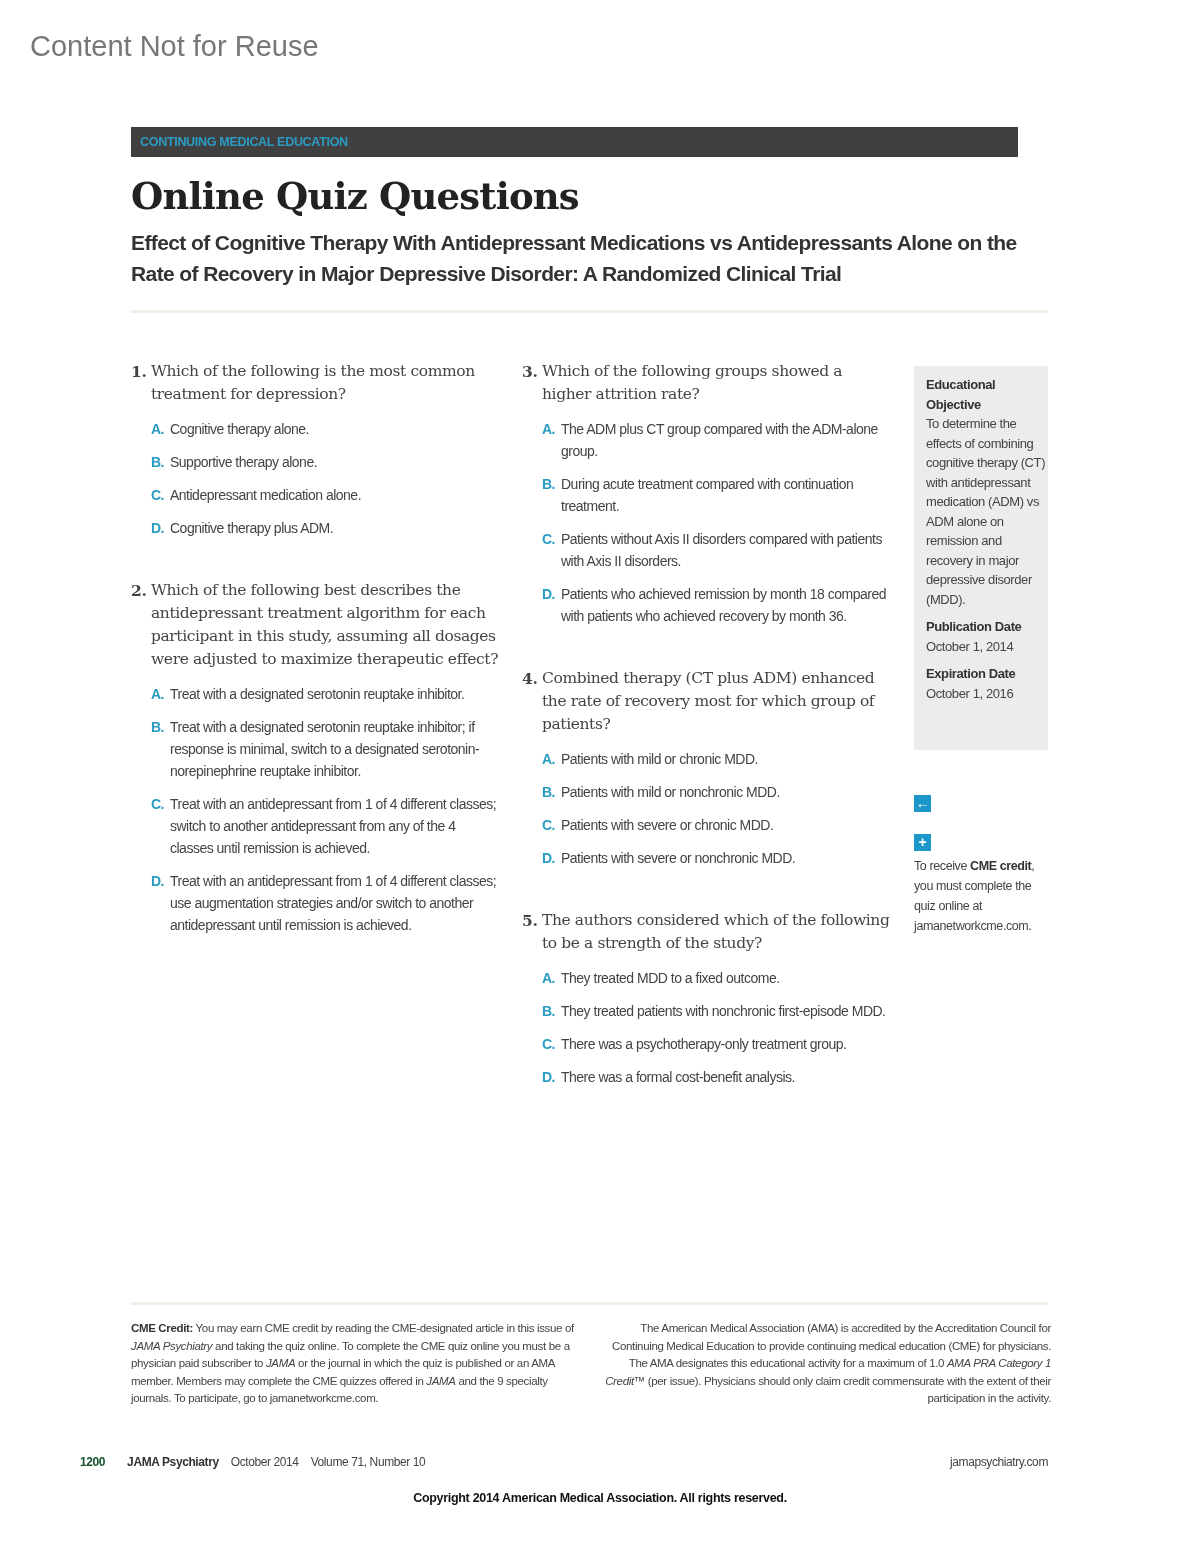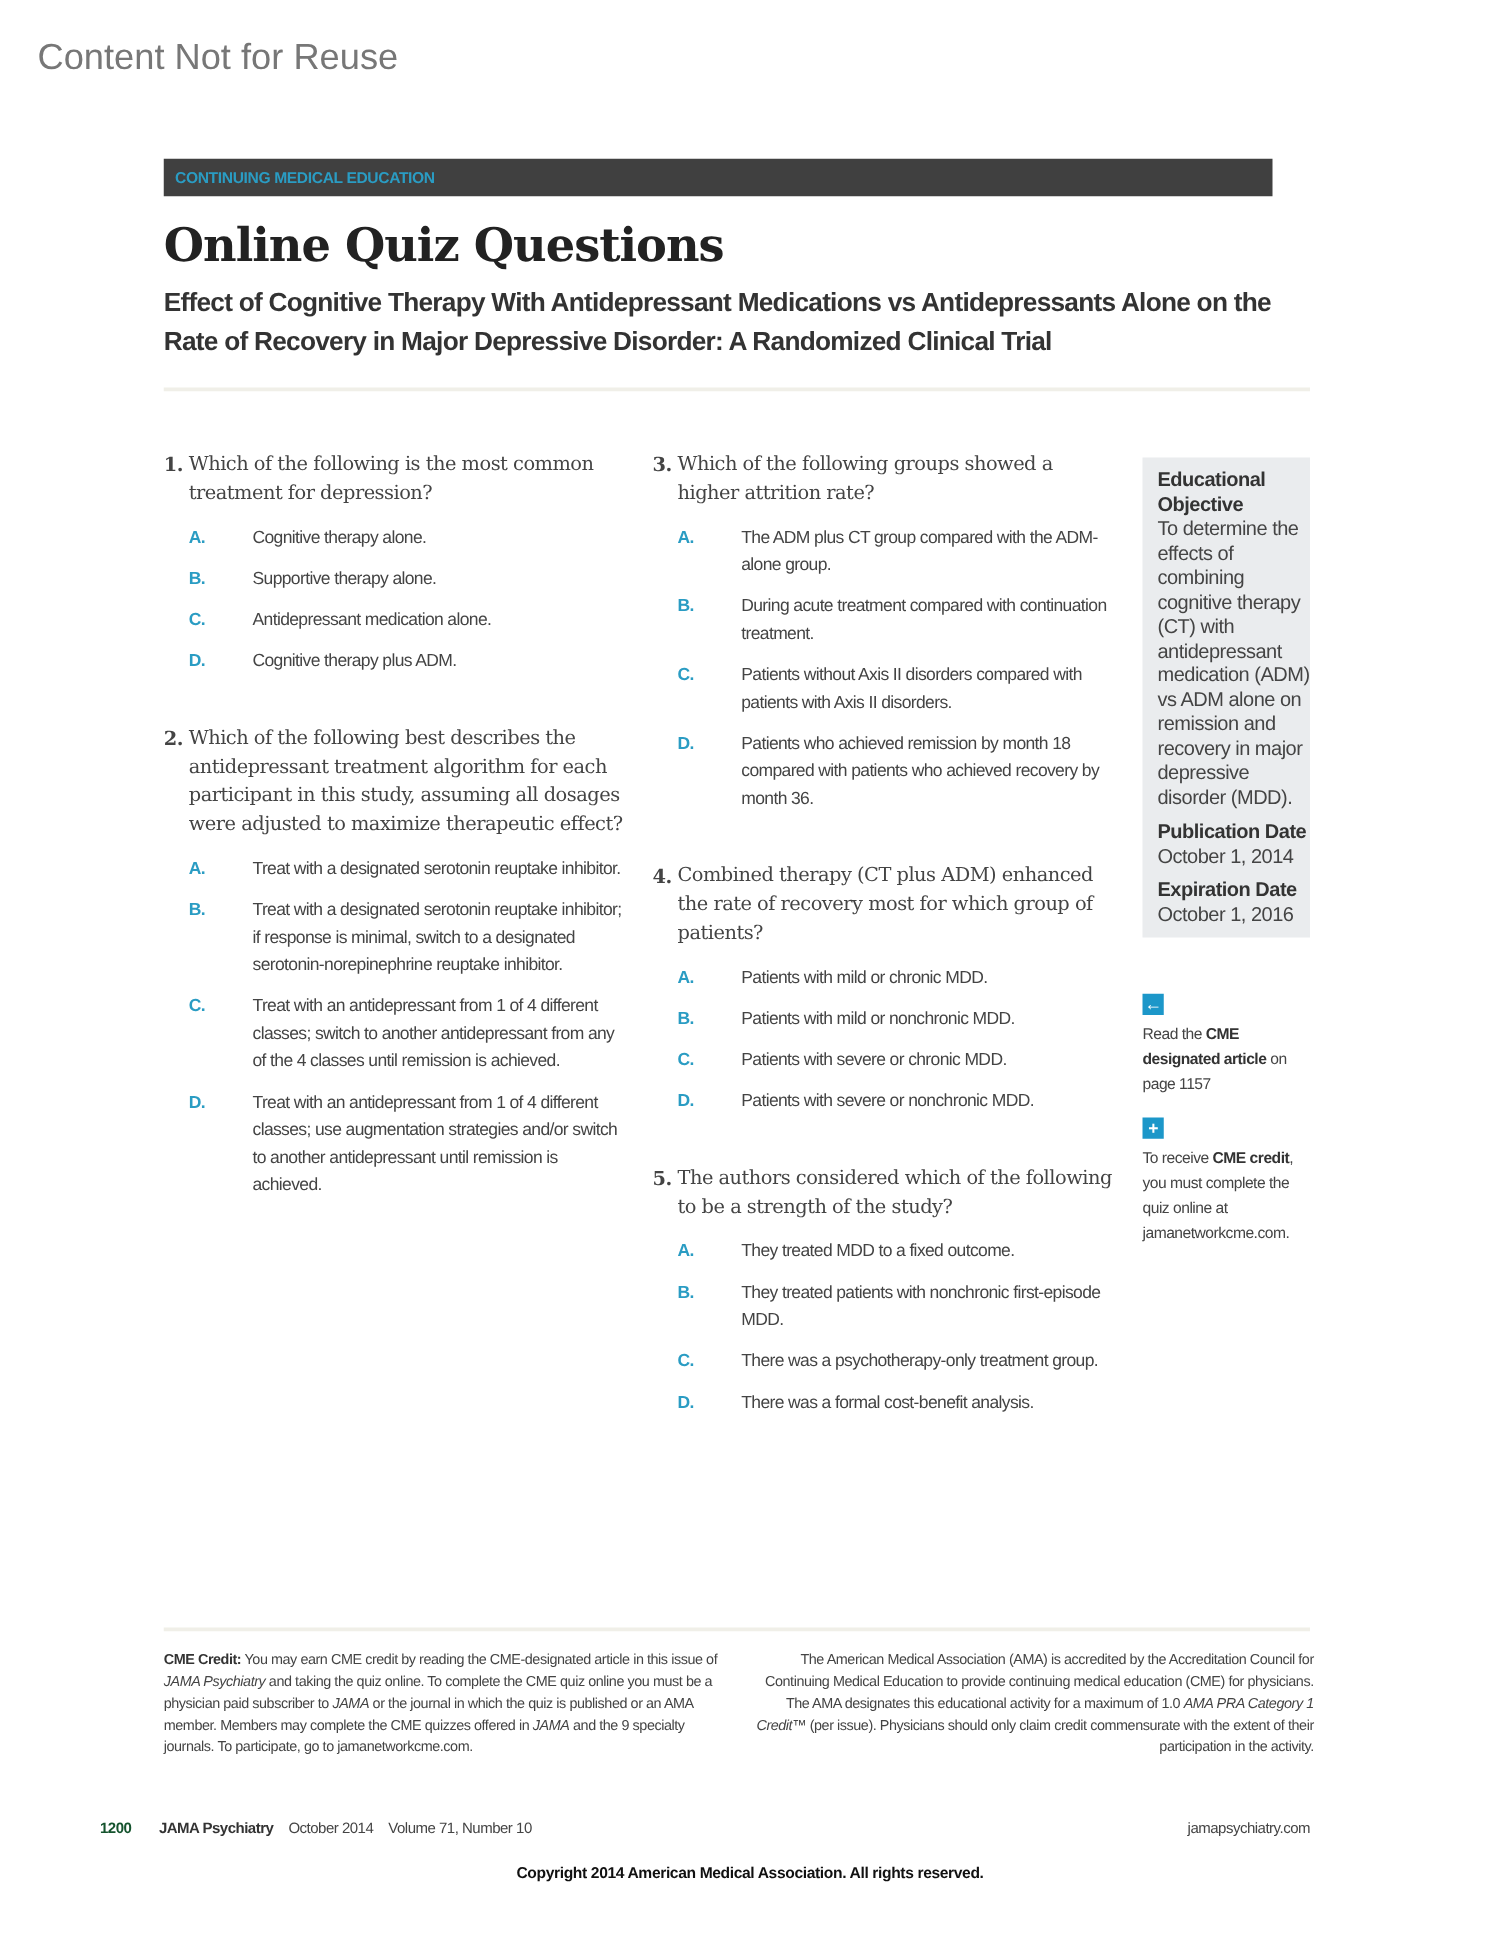--- a/index.html
+++ b/index.html
@@ -23,24 +23,24 @@
   .col.left { left: 131px; top: 360px; width: 370px; }
   .col.mid { left: 522px; top: 360px; width: 370px; }
   .question { margin-bottom: 30px; }
   .q-stem { display: flex; font-family: "DejaVu Serif", serif; font-size: 15.5px; line-height: 23px;
             color: #444; letter-spacing: -0.4px; margin-bottom: 12px; }
   .q-num { width: 20px; flex: none; font-weight: bold; }
   .q-text { flex: 1; }
   .option { display: flex; margin-left: 20px; margin-bottom: 11px; font-size: 14px; line-height: 22px;
             color: #444; letter-spacing: -0.5px; font-family: "Liberation Sans", sans-serif; }
   .opt-letter { width: 19px; flex: none; color: #2a9cc3; font-weight: bold; }
-  .opt-text { flex: 1; margin-left: 32px; }
+  .opt-text { flex: 1; }
   .sidebar-box { position: absolute; left: 914px; top: 366px; width: 134px; height: 384px;
                  background: #eaecee; }
-  .sidebar-inner { padding: 9px 0 0 12px; font-size: 16px; line-height: 19.5px; color: #444;
+  .sidebar-inner { padding: 9px 0 0 12px; font-size: 13px; line-height: 19.5px; color: #444;
                    letter-spacing: -0.4px; }
   .sb-head { font-weight: bold; color: #333; }
   .sb-block { margin-bottom: 8px; }
   .cme-links { position: absolute; left: 914px; top: 794px; width: 140px; font-size: 12.5px;
                line-height: 20px; color: #444; letter-spacing: -0.4px; }
   .icon-sq { display: inline-block; width: 17px; height: 17px; background: #1c97c9; color: #fff;
              text-align: center; line-height: 17px; font-size: 14px; font-weight: bold; margin-bottom: 5px; }
   .link-block { margin-bottom: 16px; }
   .bold { font-weight: bold; color: #333; }
   .footnote { position: absolute; top: 1320px; width: 450px; font-size: 11.5px; line-height: 17.6px;
@@ -199,21 +199,20 @@
     <div class="sb-block">
       <div class="sb-head">Expiration Date</div>
       <div>October 1, 2016</div>
     </div>
   </div>
 </div>
 
 <div class="cme-links">
   <div class="link-block">
     <div class="icon-sq">←</div>
-    <div><span>Read the </span><span class="bold">CME designated article</span><span> on page 1157</span></div>
   </div>
   <div class="link-block">
     <div class="icon-sq">+</div>
     <div><span>To receive </span><span class="bold">CME credit</span><span>, you must complete the quiz online at jamanetworkcme.com.</span></div>
   </div>
 </div>
 
 <div class="rule bottom"></div>
 
 <div class="footnote left"><span class="bold">CME Credit:</span><span> You may earn CME credit by reading the CME-designated article in this issue of </span><i>JAMA Psychiatry</i><span> and taking the quiz online. To complete the CME quiz online you must be a physician paid subscriber to </span><i>JAMA</i><span> or the journal in which the quiz is published or an AMA member. Members may complete the CME quizzes offered in </span><i>JAMA</i><span> and the 9 specialty journals. To participate, go to jamanetworkcme.com.</span></div>

